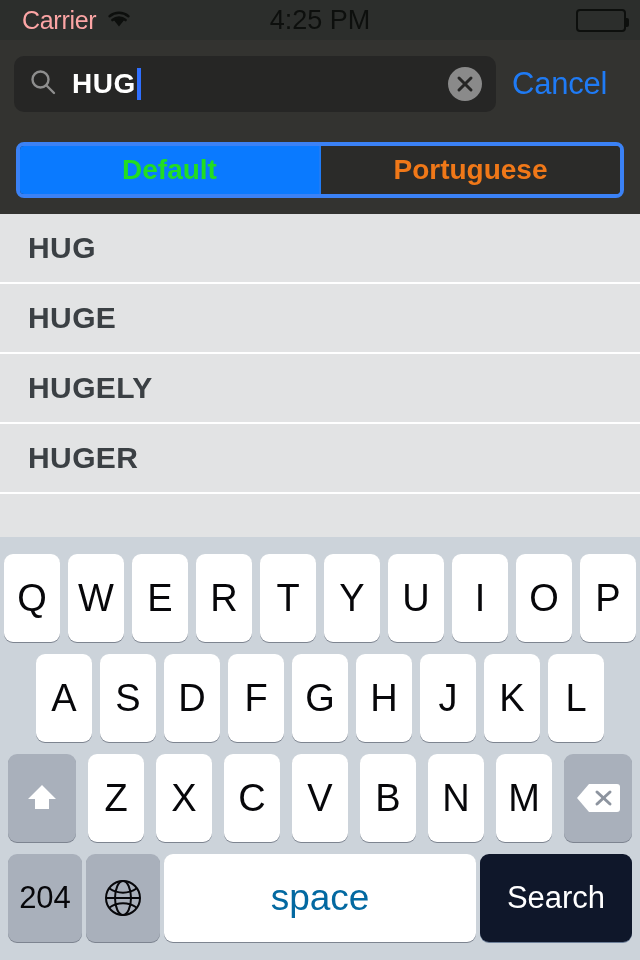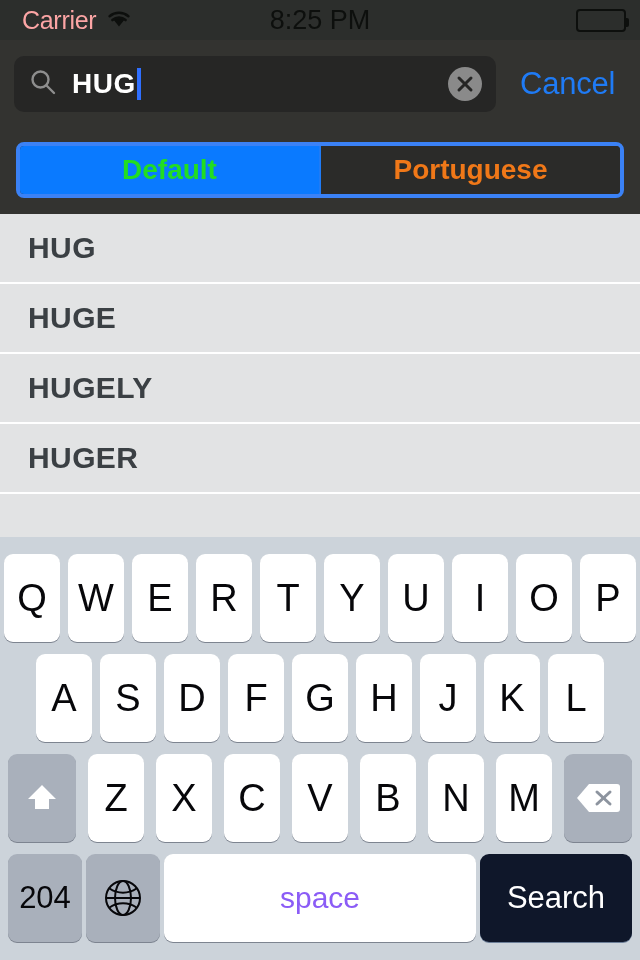--- a/index.html
+++ b/index.html
@@ -75,21 +75,21 @@
     font-size: 28px; font-weight: bold; color: #ffffff; letter-spacing: 0.5px;
   }
   #search-caret {
     width: 4px; height: 32px; background: #2f6fff; margin-left: 1px;
   }
   #clear-button {
     position: absolute; right: 14px; top: 50%; transform: translateY(-50%);
     width: 34px; height: 34px;
   }
   #cancel-button {
-    margin-left: 24px;
+    margin-left: 16px;
     font-size: 31px; color: #1f7bf5; letter-spacing: -0.2px;
   }
 
   
   #segment-area {
     position: absolute; top: 128px; left: 0;
     width: 640px; height: 86px;
     background: #333330;
   }
   #segmented-control {
@@ -155,21 +155,21 @@
   }
   #key-shift { width: 68px; height: 88px; }
   #key-backspace { width: 68px; height: 88px; }
   #key-123 { width: 74px; height: 88px; font-size: 31px; color: #07070a; }
   #key-globe { width: 74px; height: 88px; }
   #key-space {
     width: 312px; height: 88px;
     background: #ffffff; border-radius: 9px;
     box-shadow: 0 1px 0 rgba(110,118,130,0.85);
     display: flex; align-items: center; justify-content: center;
-    font-size: 30px; color: #8b5cf6;
+    font-size: 37px; color: #0369a1;
   }
   #key-search {
     width: 152px; height: 88px;
     background: #0f172a; border-radius: 9px;
     box-shadow: 0 1px 0 rgba(90,110,140,0.85);
     display: flex; align-items: center; justify-content: center;
     font-size: 31px; color: #ffffff;
   }
 </style>
 </head>
@@ -182,21 +182,21 @@
       <span class="carrier-text">Carrier</span>
       <span class="wifi-icon">
         <svg width="26" height="20" viewBox="0 0 26 20">
           <path d="M13 18.5 L7.6 11.8 a8.6 8.6 0 0 1 10.8 0 Z" fill="#0d0f0d"></path>
           <path d="M3.6 8.2 a14.5 14.5 0 0 1 18.8 0" stroke="#0d0f0d" stroke-width="2.6" fill="none" stroke-linecap="round"></path>
           <path d="M6.4 12.0 a10.2 10.2 0 0 1 13.2 0" stroke="#0d0f0d" stroke-width="2.6" fill="none" stroke-linecap="round"></path>
         </svg>
       </span>
     </div>
     <div id="status-time">
-      <span>8:25 PM</span>
+      <span>4:25 PM</span>
     </div>
     <div id="status-right">
       <span class="battery">
         <span class="battery-fill"></span>
         <span class="battery-cap"></span>
       </span>
     </div>
   </div>
 
   <div id="search-bar">

